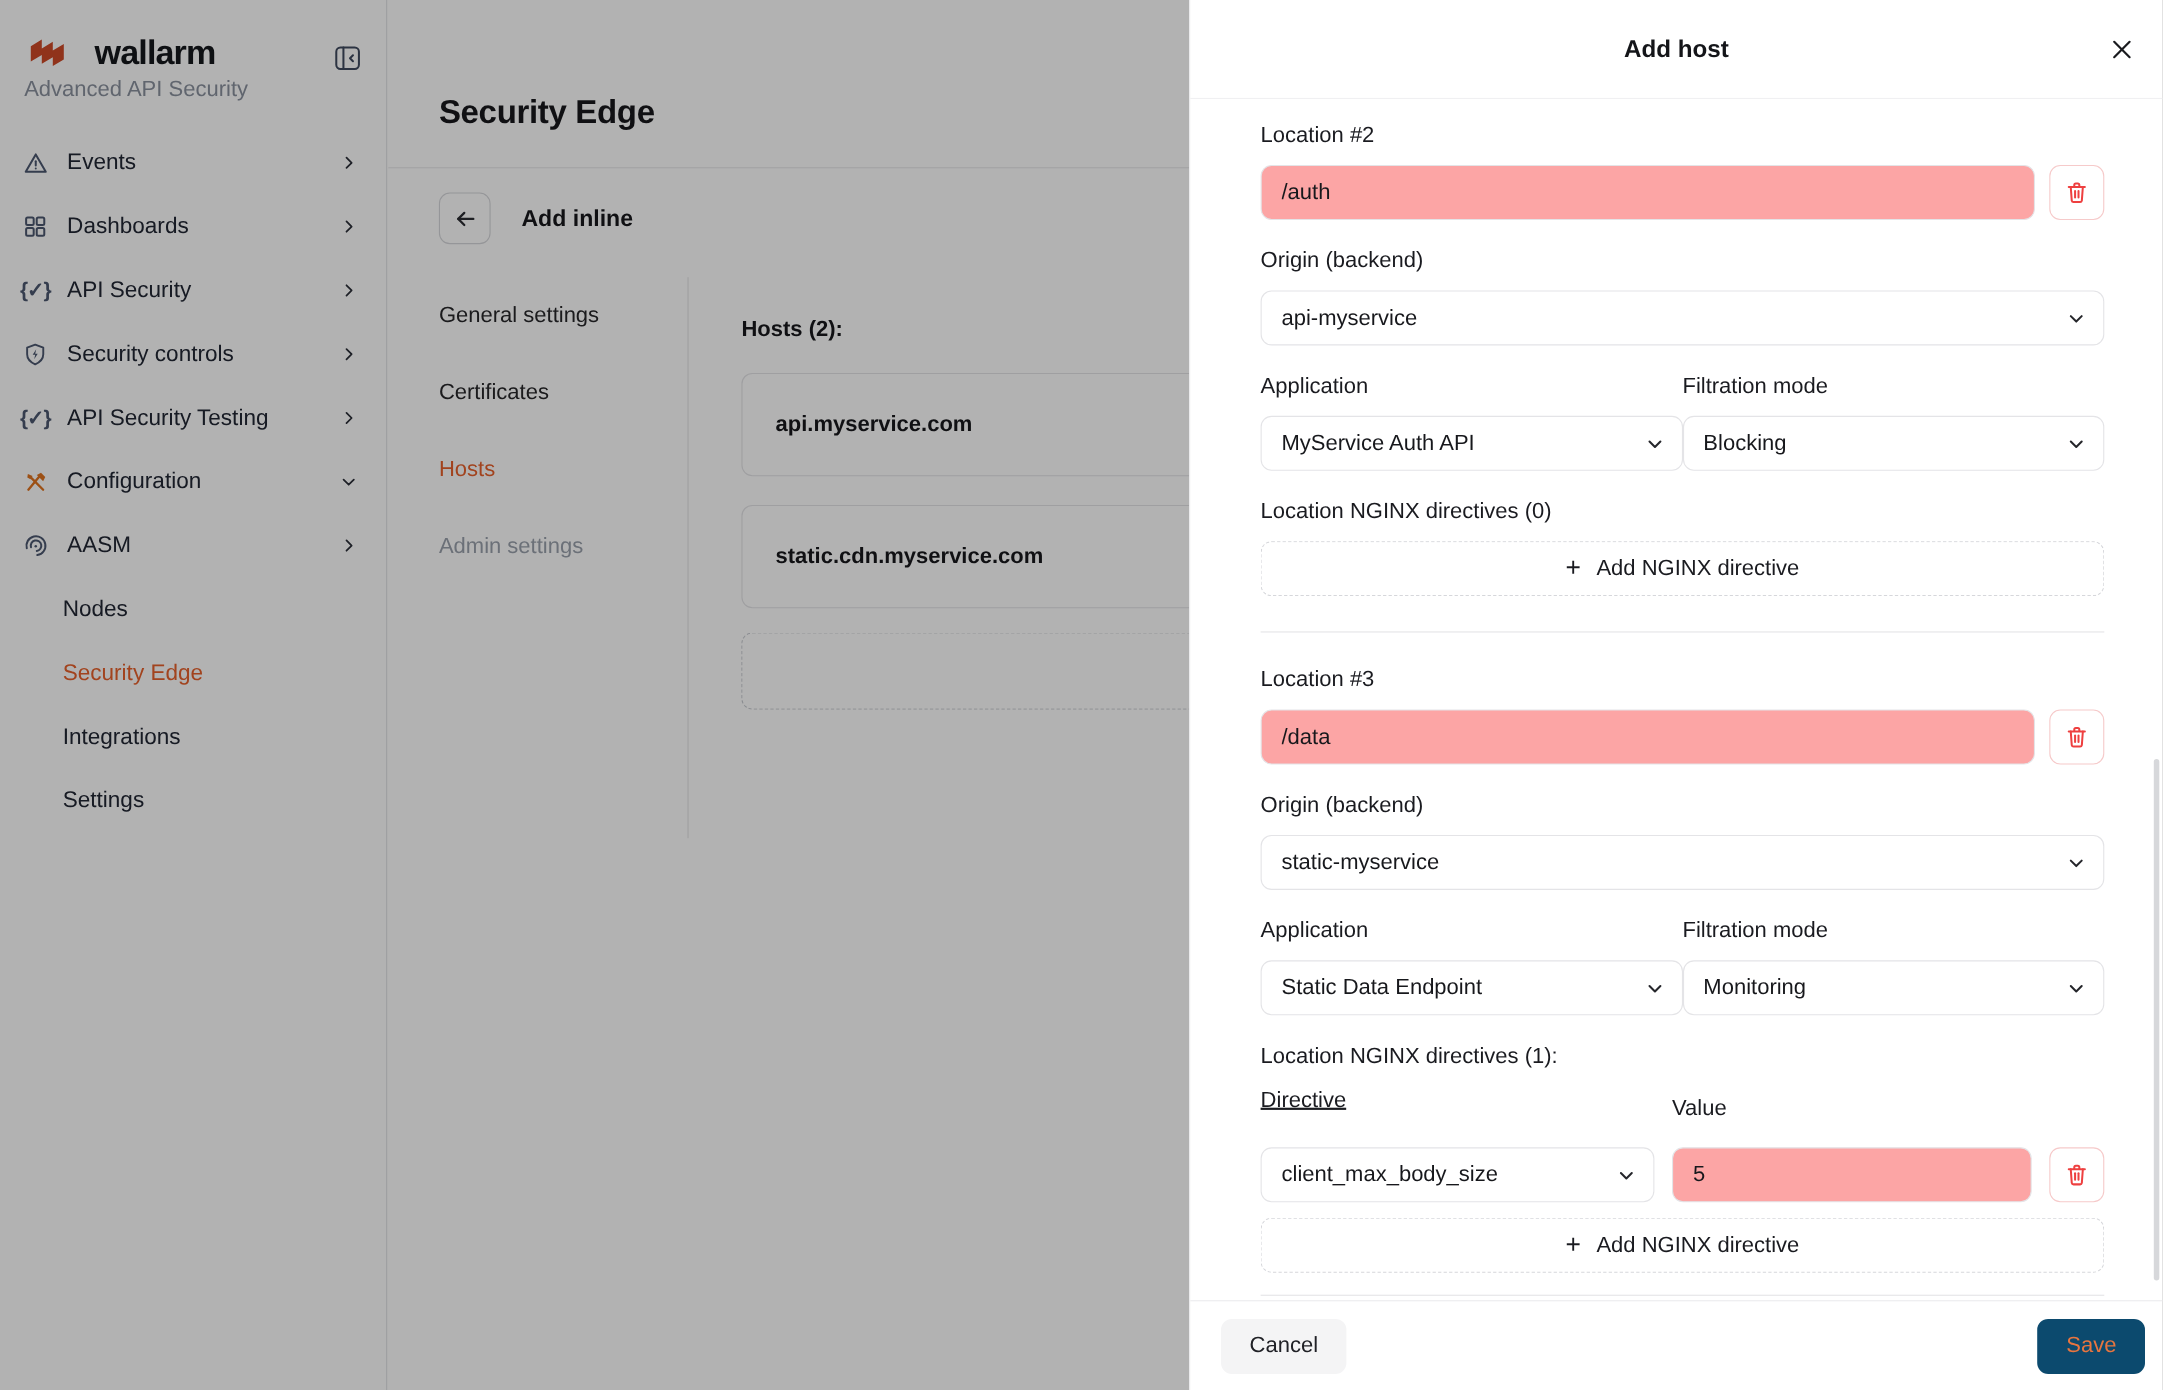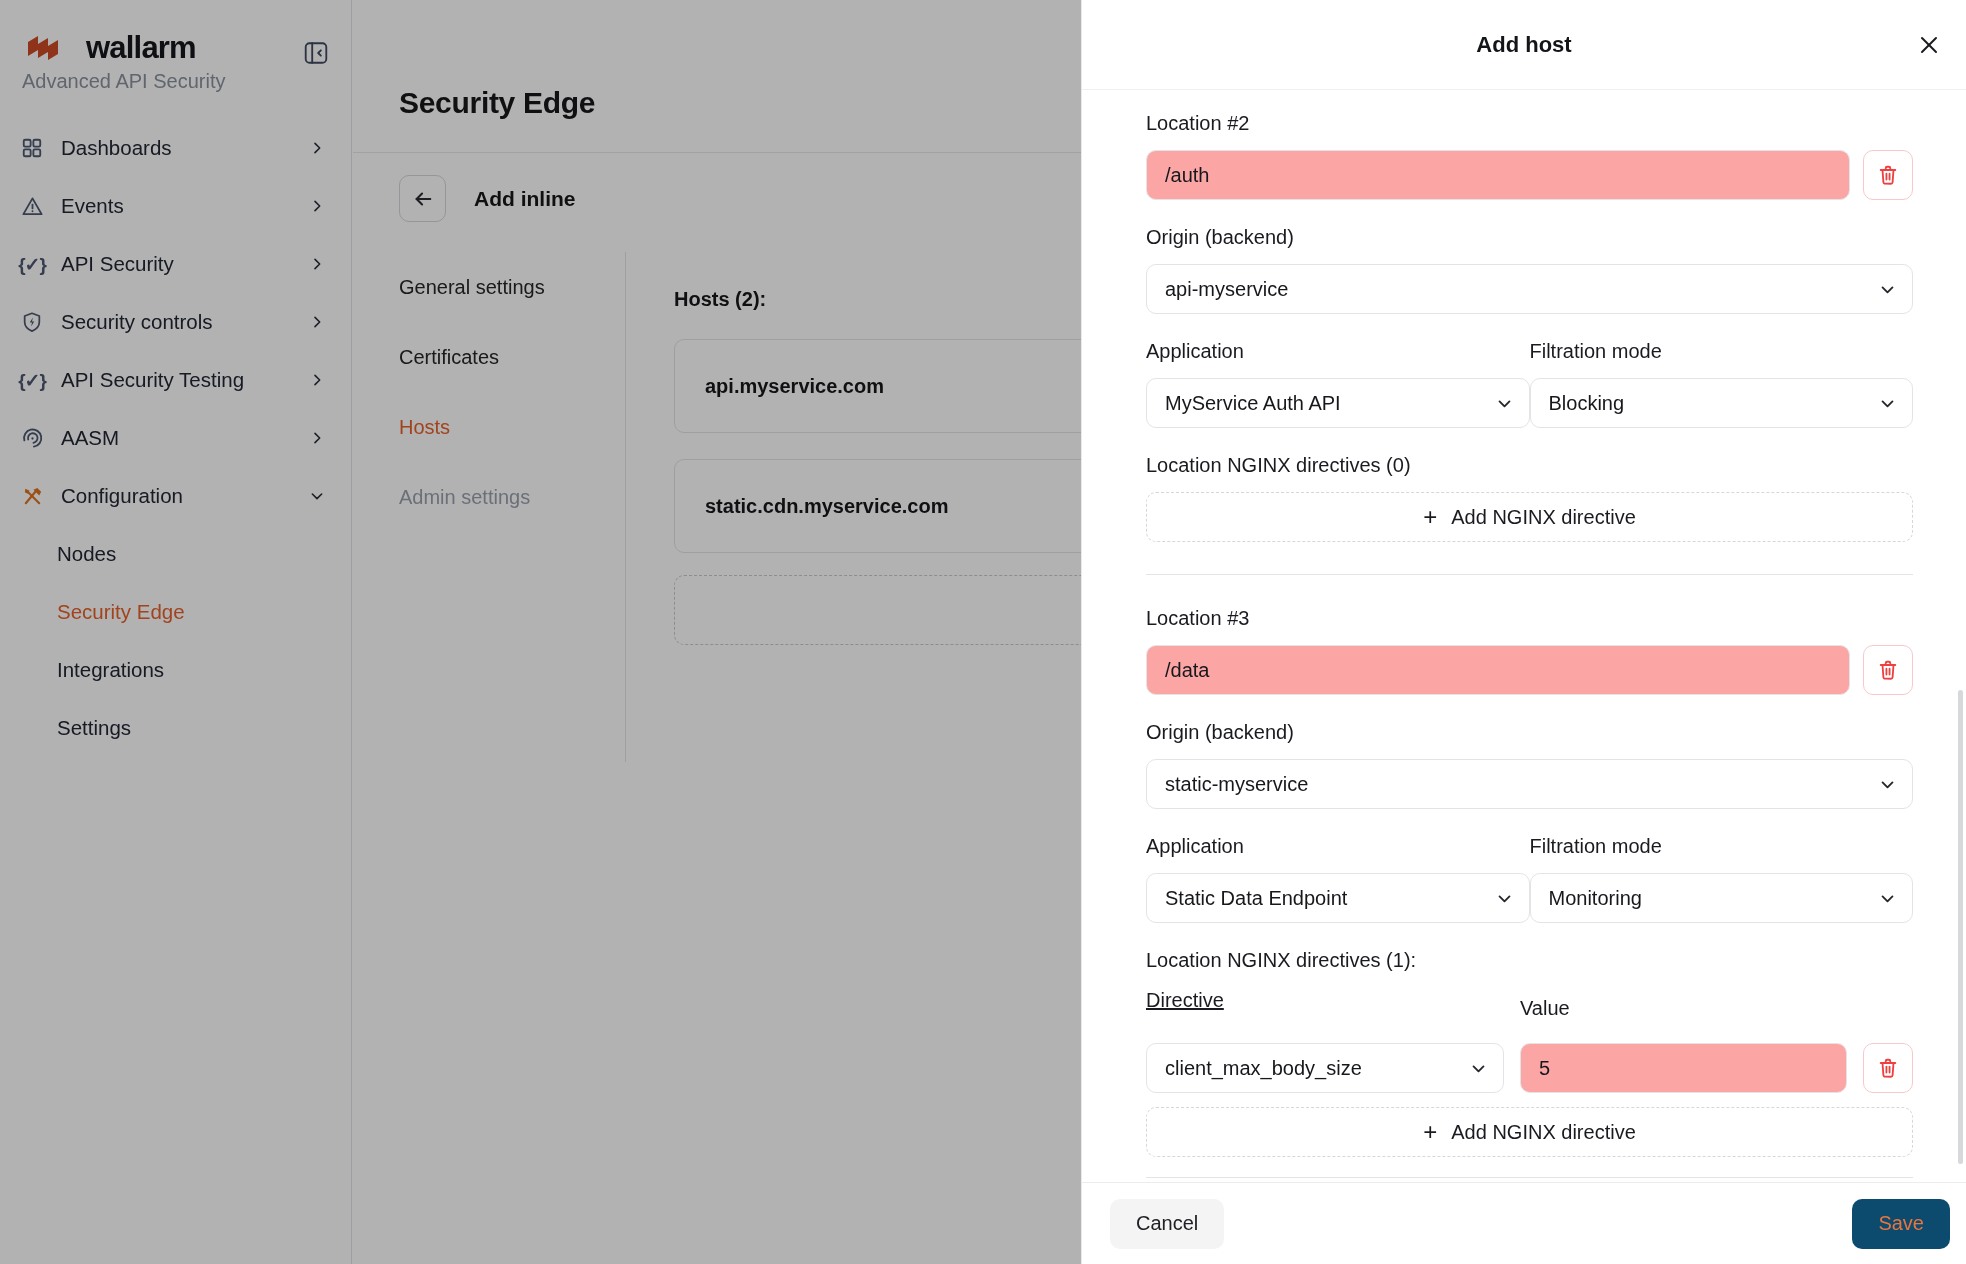--- a/index.html
+++ b/index.html
@@ -146,50 +146,50 @@
         <rect x="2.5" y="3" width="19" height="18" rx="3.5"></rect>
         <line x1="8.5" y1="3" x2="8.5" y2="21"></line>
         <polyline points="16.5,9.5 14,12 16.5,14.5"></polyline>
       </svg>
     </button>
   </div>
 
   <nav class="nav">
     <div class="nav-item">
       <span class="nav-ic">
+        <svg width="23" height="23" viewBox="0 0 24 24" fill="none" stroke="currentColor" stroke-width="1.9" stroke-linecap="round" stroke-linejoin="round">
+          <path d="M12 3.5 L21.5 20 H2.5 Z"></path>
+            <line x1="12" y1="10" x2="12" y2="14"></line>
+            <line x1="12" y1="16.8" x2="12" y2="17"></line>
+        </svg>
+      </span>
+      <span class="lbl">Events</span>
+      <span class="chev">
+        <svg width="16" height="16" viewBox="0 0 24 24" fill="none" stroke="currentColor" stroke-width="2.4" stroke-linecap="round" stroke-linejoin="round">
+            <polyline points="9,5 16,12 9,19"></polyline>
+          </svg>
+      </span>
+    </div>
+    <div class="nav-item">
+      <span class="nav-ic">
         <svg width="22" height="22" viewBox="0 0 24 24" fill="none" stroke="currentColor" stroke-width="2">
           <rect x="3" y="3" width="7.5" height="7.5" rx="1.5"></rect>
             <rect x="13.5" y="3" width="7.5" height="7.5" rx="1.5"></rect>
           <rect x="3" y="13.5" width="7.5" height="7.5" rx="1.5"></rect>
             <rect x="13.5" y="13.5" width="7.5" height="7.5" rx="1.5"></rect>
         </svg>
       </span>
       <span class="lbl">Dashboards</span>
       <span class="chev">
         <svg width="16" height="16" viewBox="0 0 24 24" fill="none" stroke="currentColor" stroke-width="2.4" stroke-linecap="round" stroke-linejoin="round">
             <polyline points="9,5 16,12 9,19"></polyline>
           </svg>
       </span>
     </div>
     <div class="nav-item">
-      <span class="nav-ic">
-        <svg width="23" height="23" viewBox="0 0 24 24" fill="none" stroke="currentColor" stroke-width="1.9" stroke-linecap="round" stroke-linejoin="round">
-          <path d="M12 3.5 L21.5 20 H2.5 Z"></path>
-            <line x1="12" y1="10" x2="12" y2="14"></line>
-            <line x1="12" y1="16.8" x2="12" y2="17"></line>
-        </svg>
-      </span>
-      <span class="lbl">Events</span>
-      <span class="chev">
-        <svg width="16" height="16" viewBox="0 0 24 24" fill="none" stroke="currentColor" stroke-width="2.4" stroke-linecap="round" stroke-linejoin="round">
-            <polyline points="9,5 16,12 9,19"></polyline>
-          </svg>
-      </span>
-    </div>
-    <div class="nav-item">
       <span class="nav-ic brace-ic">{✓}</span>
       <span class="lbl">API Security</span>
       <span class="chev">
         <svg width="16" height="16" viewBox="0 0 24 24" fill="none" stroke="currentColor" stroke-width="2.4" stroke-linecap="round" stroke-linejoin="round">
             <polyline points="9,5 16,12 9,19"></polyline>
           </svg>
       </span>
     </div>
     <div class="nav-item">
       <span class="nav-ic">
@@ -201,54 +201,54 @@
       <span class="lbl">Security controls</span>
       <span class="chev">
         <svg width="16" height="16" viewBox="0 0 24 24" fill="none" stroke="currentColor" stroke-width="2.4" stroke-linecap="round" stroke-linejoin="round">
             <polyline points="9,5 16,12 9,19"></polyline>
           </svg>
       </span>
     </div>
     <div class="nav-item">
       <span class="nav-ic brace-ic">{✓}</span>
       <span class="lbl">API Security Testing</span>
-      <span class="chev">
-        <svg width="16" height="16" viewBox="0 0 24 24" fill="none" stroke="currentColor" stroke-width="2.4" stroke-linecap="round" stroke-linejoin="round">
-            <polyline points="9,5 16,12 9,19"></polyline>
-          </svg>
-      </span>
-    </div>
-    <div class="nav-item">
-      <span class="nav-ic">
-        <svg width="23" height="23" viewBox="0 0 24 24" fill="none" stroke="currentColor" stroke-width="1.9" stroke-linecap="round">
-          <path d="M12 12 m-8.5,2 a9,9 0 1,1 10,6.5"></path>
-          <path d="M12 12 m-4.5,1 a5,5 0 1,1 5.5,3.5"></path>
-          <circle cx="12" cy="12" r="1.2" fill="currentColor" stroke="none"></circle>
-        </svg>
-      </span>
-      <span class="lbl">AASM</span>
       <span class="chev">
         <svg width="16" height="16" viewBox="0 0 24 24" fill="none" stroke="currentColor" stroke-width="2.4" stroke-linecap="round" stroke-linejoin="round">
             <polyline points="9,5 16,12 9,19"></polyline>
           </svg>
       </span>
     </div>
     <div class="nav-item">
       <span class="nav-ic orange">
         <svg width="23" height="23" viewBox="0 0 24 24" fill="none" stroke="currentColor" stroke-width="2.2" stroke-linecap="round">
           <line x1="5" y1="19" x2="15" y2="7"></line>
           <path d="M13 5 L17 3 L21 7 L19 11 Z" fill="currentColor" stroke="none"></path>
           <line x1="8" y1="8" x2="19" y2="19"></line>
           <path d="M4.5 4 L9 6 L7 9 L4 7.5 Z" fill="currentColor" stroke="none"></path>
         </svg>
       </span>
       <span class="lbl">Configuration</span>
       <span class="chev">
         <svg width="16" height="16" viewBox="0 0 24 24" fill="none" stroke="currentColor" stroke-width="2.4" stroke-linecap="round" stroke-linejoin="round">
             <polyline points="5,9 12,16 19,9"></polyline>
+          </svg>
+      </span>
+    </div>
+    <div class="nav-item">
+      <span class="nav-ic">
+        <svg width="23" height="23" viewBox="0 0 24 24" fill="none" stroke="currentColor" stroke-width="1.9" stroke-linecap="round">
+          <path d="M12 12 m-8.5,2 a9,9 0 1,1 10,6.5"></path>
+          <path d="M12 12 m-4.5,1 a5,5 0 1,1 5.5,3.5"></path>
+          <circle cx="12" cy="12" r="1.2" fill="currentColor" stroke="none"></circle>
+        </svg>
+      </span>
+      <span class="lbl">AASM</span>
+      <span class="chev">
+        <svg width="16" height="16" viewBox="0 0 24 24" fill="none" stroke="currentColor" stroke-width="2.4" stroke-linecap="round" stroke-linejoin="round">
+            <polyline points="9,5 16,12 9,19"></polyline>
           </svg>
       </span>
     </div>
 
     <div class="subnav">
       <div class="nav-item">
         <span class="lbl">Nodes</span>
       </div>
       <div class="nav-item active" style="color:#e8612c;">
         <span class="lbl">Security Edge</span>

